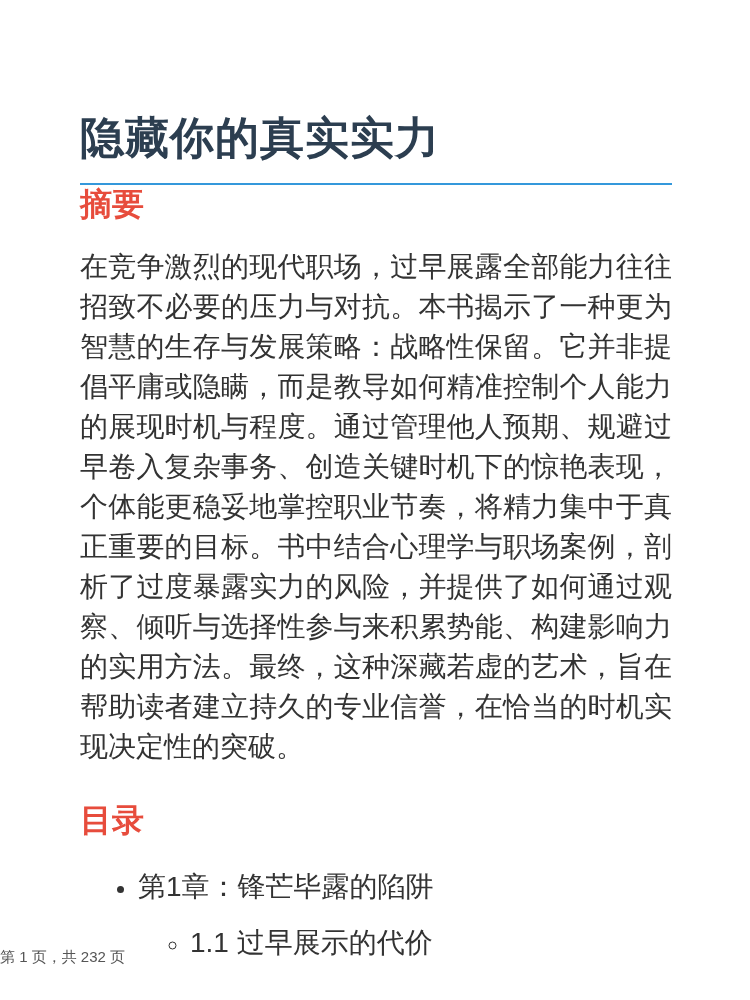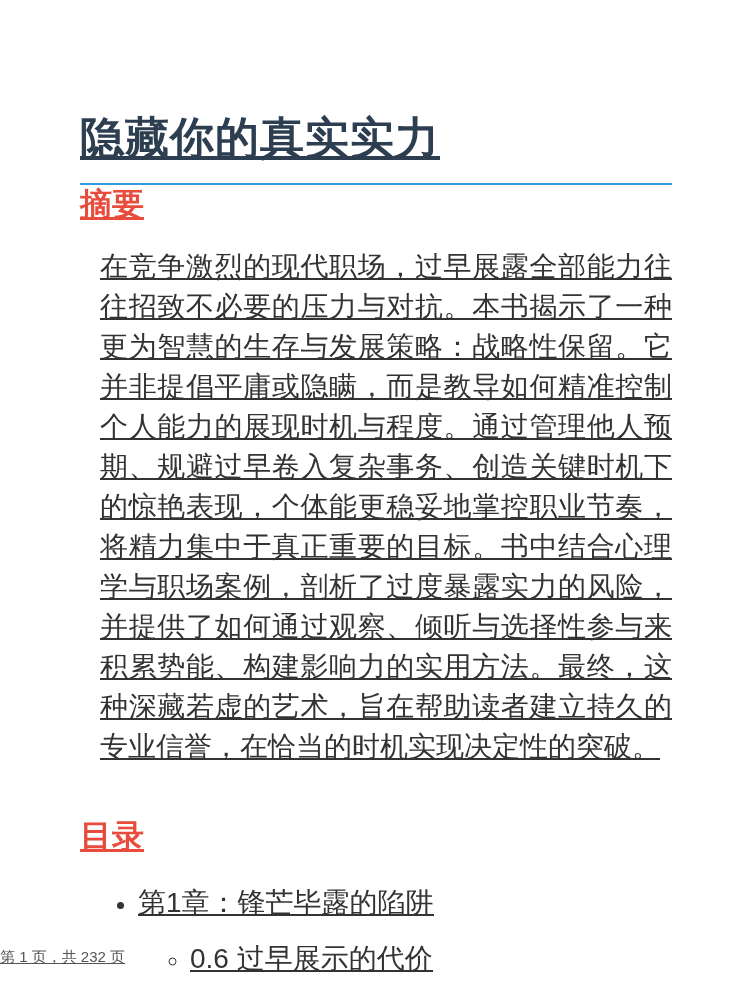--- a/index.html
+++ b/index.html
@@ -2,21 +2,21 @@
 <html style="--title-color: #2c3e50; --divider-color: #3498db; --heading-color: #e74c3c; --body-color: #333333; --footer-color: #555555;"><head>
 <meta charset="utf-8">
 <style>
   :root {
     --title-color: #2c3e50;
     --divider-color: #3498db;
     --heading-color: #e74c3c;
     --body-color: #333333;
     --footer-color: #555555;
   }
-  * { margin: 0; padding: 0; box-sizing: border-box; text-decoration: underline; }
+  * { margin: 0; padding: 0; box-sizing: border-box; }
   html, body { background: #ffffff; }
   body { font-family: "Liberation Sans", "DejaVu Sans", sans-serif; }
   .page {
     position: relative;
     width: 750px;
     height: 1000px;
     background: #ffffff;
     padding: 0 78px 0 80px;
     overflow: hidden;
   }
@@ -34,29 +34,28 @@
     border-top: 2px solid var(--divider-color);
     height: 0;
   }
   .section-heading {
     font-size: 32px;
     line-height: 1.2;
     font-weight: 700;
     color: var(--heading-color);
   }
   .abstract-heading { }
-  .toc-heading { margin-top: 50px; }
+  .toc-heading { margin-top: 34px; }
   .abstract-body {
     margin-top: 24px;
     font-size: 28px;
     line-height: 40px;
     color: var(--body-color);
     text-align: justify;
     text-justify: inter-ideograph;
-    margin-left: 20px;
   }
   .toc-list {
     margin-top: 28px;
     padding-left: 58px;
     list-style: disc;
     font-size: 28px;
     line-height: 40px;
     color: var(--body-color);
   }
   .toc-sublist {
@@ -89,21 +88,21 @@
 
   <p class="abstract-body">在竞争激烈的现代职场，过早展露全部能力往往招致不必要的压力与对抗。本书揭示了一种更为智慧的生存与发展策略：战略性保留。它并非提倡平庸或隐瞒，而是教导如何精准控制个人能力的展现时机与程度。通过管理他人预期、规避过早卷入复杂事务、创造关键时机下的惊艳表现，个体能更稳妥地掌控职业节奏，将精力集中于真正重要的目标。书中结合心理学与职场案例，剖析了过度暴露实力的风险，并提供了如何通过观察、倾听与选择性参与来积累势能、构建影响力的实用方法。最终，这种深藏若虚的艺术，旨在帮助读者建立持久的专业信誉，在恰当的时机实现决定性的突破。</p>
 
   <h2 class="section-heading toc-heading">目录</h2>
 
   <ul class="toc-list">
     <li>
       <span>第1章：锋芒毕露的陷阱</span>
       <ul class="toc-sublist">
         <li>
-          <span>0.6 过早展示的代价</span>
+          <span>1.1 过早展示的代价</span>
         </li>
       </ul>
     </li>
   </ul>
 
   <div class="page-footer">第 1 页，共 232 页</div>
 
 </div>
 
 </body></html>

